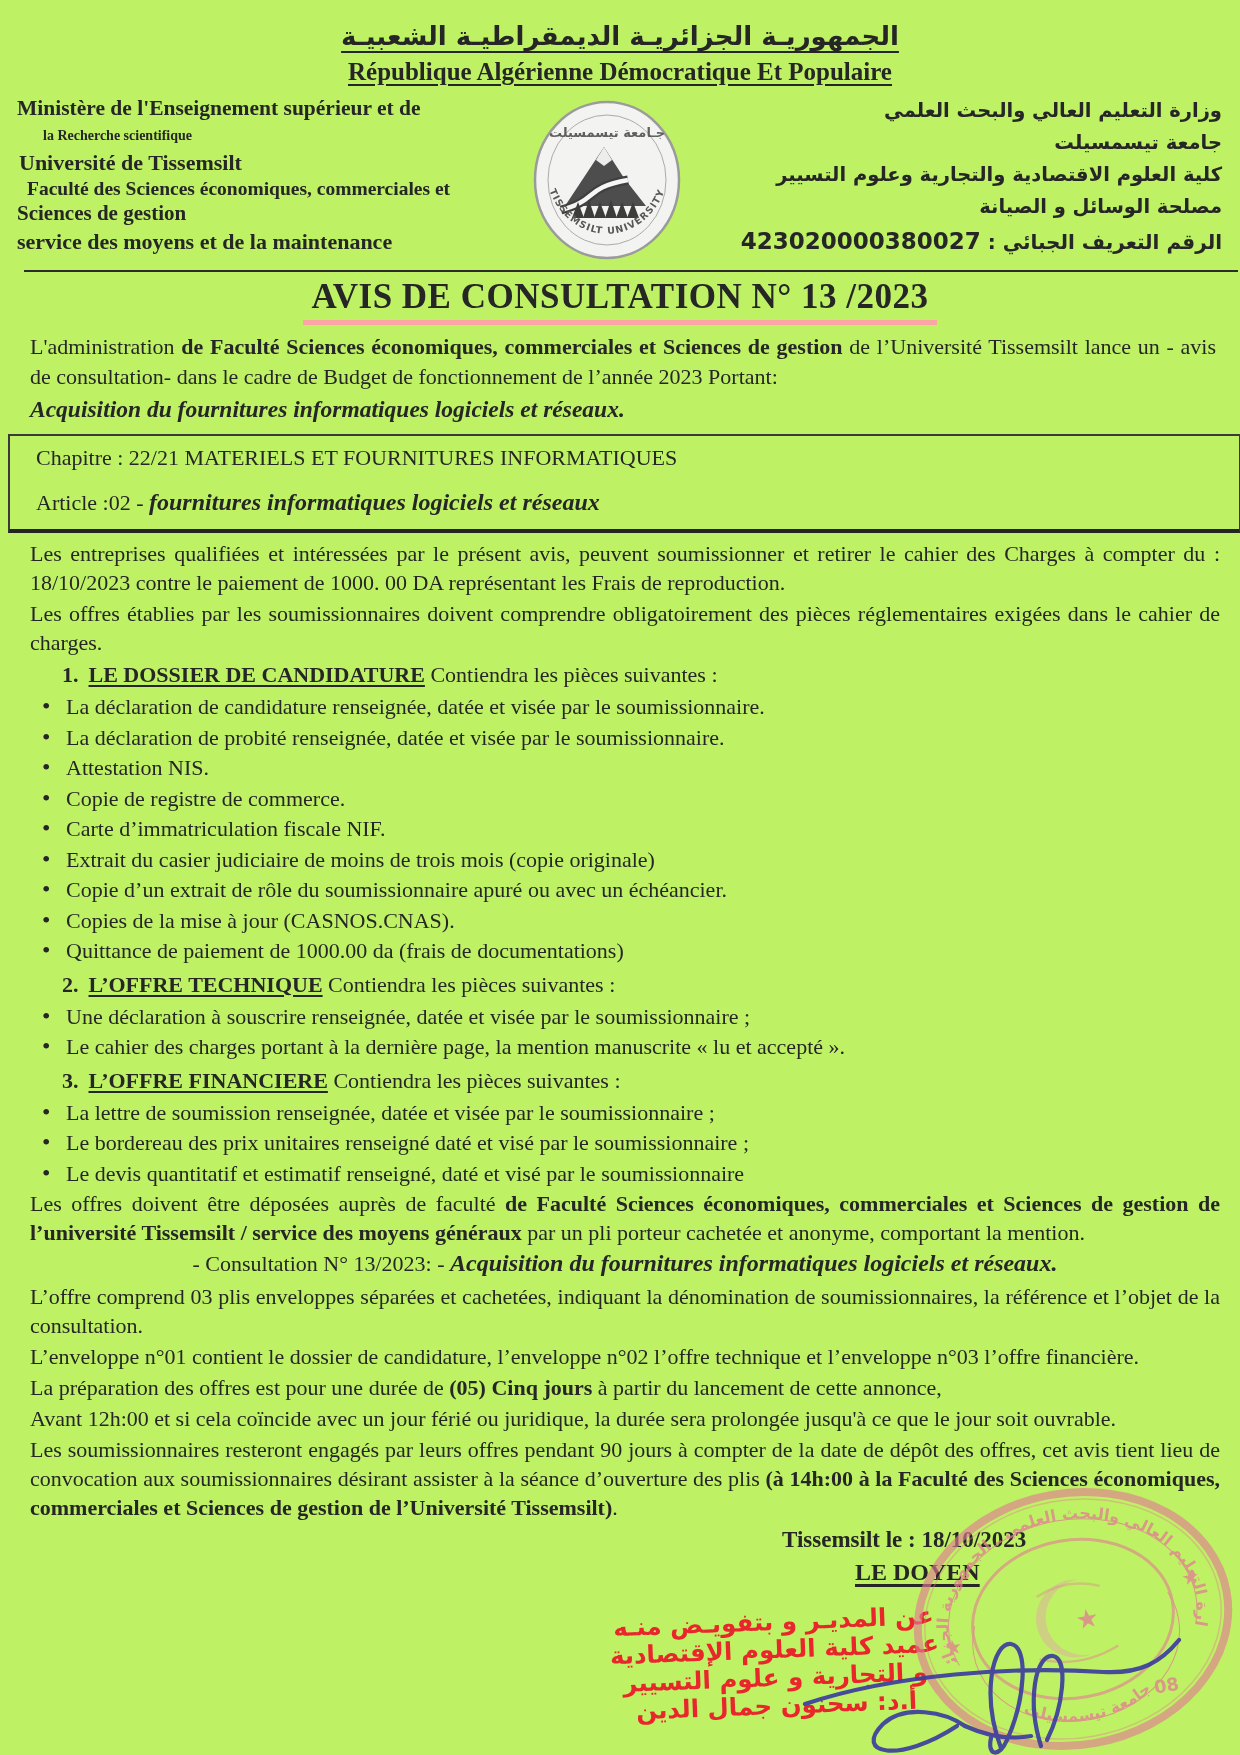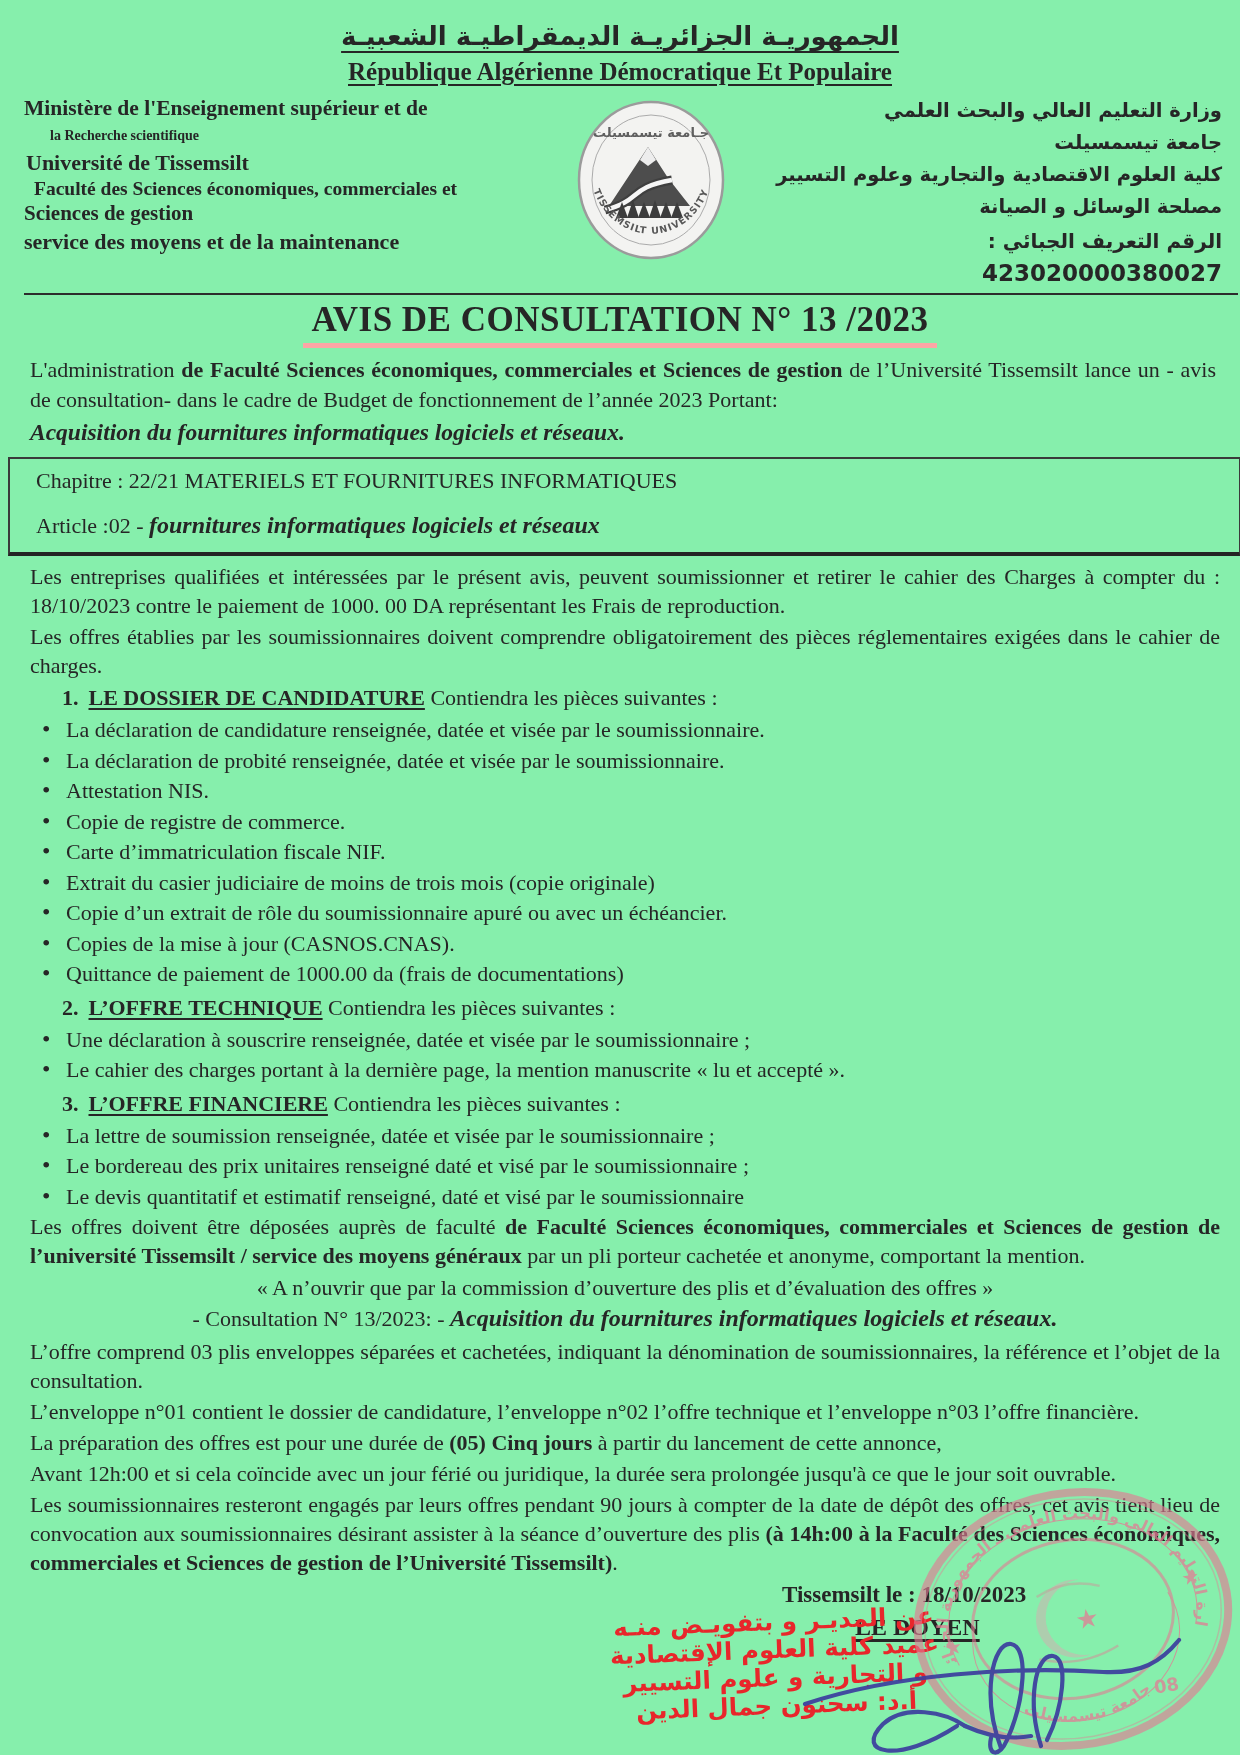--- a/index.html
+++ b/index.html
@@ -1,33 +1,33 @@
 <!DOCTYPE html>
 <html><head>
 <meta charset="utf-8">
 <style>
   html,body { margin:0; padding:0; background:#e9e9e9; }
   .page {
     position:relative; width:1240px; height:1755px; margin:0 auto;
-    background:#86efac; color:#262626; overflow:hidden;
+    background:#bef264; color:#262626; overflow:hidden;
     font-family:"Liberation Serif","DejaVu Serif",serif;
   }
   .b { font-weight:bold; }
   .i { font-style:italic; }
 
   .arabic-title {
     padding-top:20px; text-align:center; font-family:"DejaVu Sans",sans-serif;
     font-weight:bold; font-size:26px; line-height:32px;
     text-decoration:underline; text-underline-offset:6px; text-decoration-thickness:2px;
   }
   .french-title {
     margin-top:5px; text-align:center; font-weight:bold; font-size:25px; line-height:30px;
     text-decoration:underline; text-underline-offset:4px; text-decoration-thickness:2px;
   }
-  .header-row { display:flex; margin:8px 18px 0 24px; align-items:flex-start;gap:37px; }
+  .header-row { display:flex; margin:8px 18px 0 17px; align-items:flex-start; }
   .hleft { width:505px; font-weight:bold; }
   .hl1 { font-size:21.5px; line-height:27px; }
   .hl2 { font-size:14px; line-height:27px; padding-left:26px; }
   .hl3 { font-size:22px;   line-height:27px; padding-left:2px; }
   .hl4 { font-size:19.5px; line-height:25px; padding-left:10px; }
   .hl5 { font-size:21px; line-height:24px;font-family:Liberation Serif, serif; }
   .hl6 { font-size:22px;   line-height:28px; margin-top:3px; }
   .hlogo { width:170px; text-align:center; margin-top:2px; }
   .hright { flex:1; direction:rtl; text-align:right;
     font-family:"DejaVu Sans",sans-serif; font-weight:bold; font-size:19.5px; line-height:32px; }
@@ -167,21 +167,20 @@
 
     <div class="sec-heading"><span class="num">3.</span><span class="head">L’OFFRE FINANCIERE</span><span> Contiendra les pièces suivantes :</span></div>
     <ul class="blist">
       <li>La lettre de soumission renseignée, datée et visée par le soumissionnaire ;</li>
       <li>Le bordereau des prix unitaires renseigné daté et visé par le soumissionnaire ;</li>
       <li>Le devis quantitatif et estimatif renseigné, daté et visé par le soumissionnaire</li>
     </ul>
 
     <p><span>Les offres doivent être déposées auprès de faculté </span><span class="b">de Faculté Sciences économiques, commerciales et Sciences de gestion de l’université Tissemsilt / service des moyens généraux</span><span> par un pli porteur cachetée et anonyme, comportant la mention.</span></p>
 
-    <p class="center quote">« A n’ouvrir que par la commission d’ouverture des plis et d’évaluation des offres »</p>
     <p class="center consult"><span>- Consultation N° 13/2023: - </span><span class="obj">Acquisition du  fournitures informatiques logiciels et réseaux.</span></p>
 
     <p>L’offre comprend 03 plis enveloppes séparées et cachetées, indiquant la dénomination de soumissionnaires, la référence et l’objet de la consultation.</p>
     <p>L’enveloppe n°01 contient le dossier de candidature, l’enveloppe n°02 l’offre technique et l’enveloppe n°03 l’offre financière.</p>
     <p><span>La préparation des offres est pour une durée de </span><span class="b">(05) Cinq  jours</span><span> à partir du lancement de cette annonce,</span></p>
     <p>Avant 12h:00 et si cela coïncide avec un jour férié ou juridique, la durée sera prolongée jusqu'à  ce que le jour soit ouvrable.</p>
     <p><span>Les soumissionnaires resteront engagés par leurs offres pendant 90 jours à compter de la date de dépôt des offres, cet avis tient lieu de convocation aux soumissionnaires désirant assister à la séance d’ouverture des plis </span><span class="b">(à 14h:00 à la Faculté des Sciences économiques, commerciales et Sciences de gestion de l’Université Tissemsilt)</span><span>.</span></p>
   </div>
 
   <div class="sig-date">Tissemsilt le : 18/10/2023</div>

